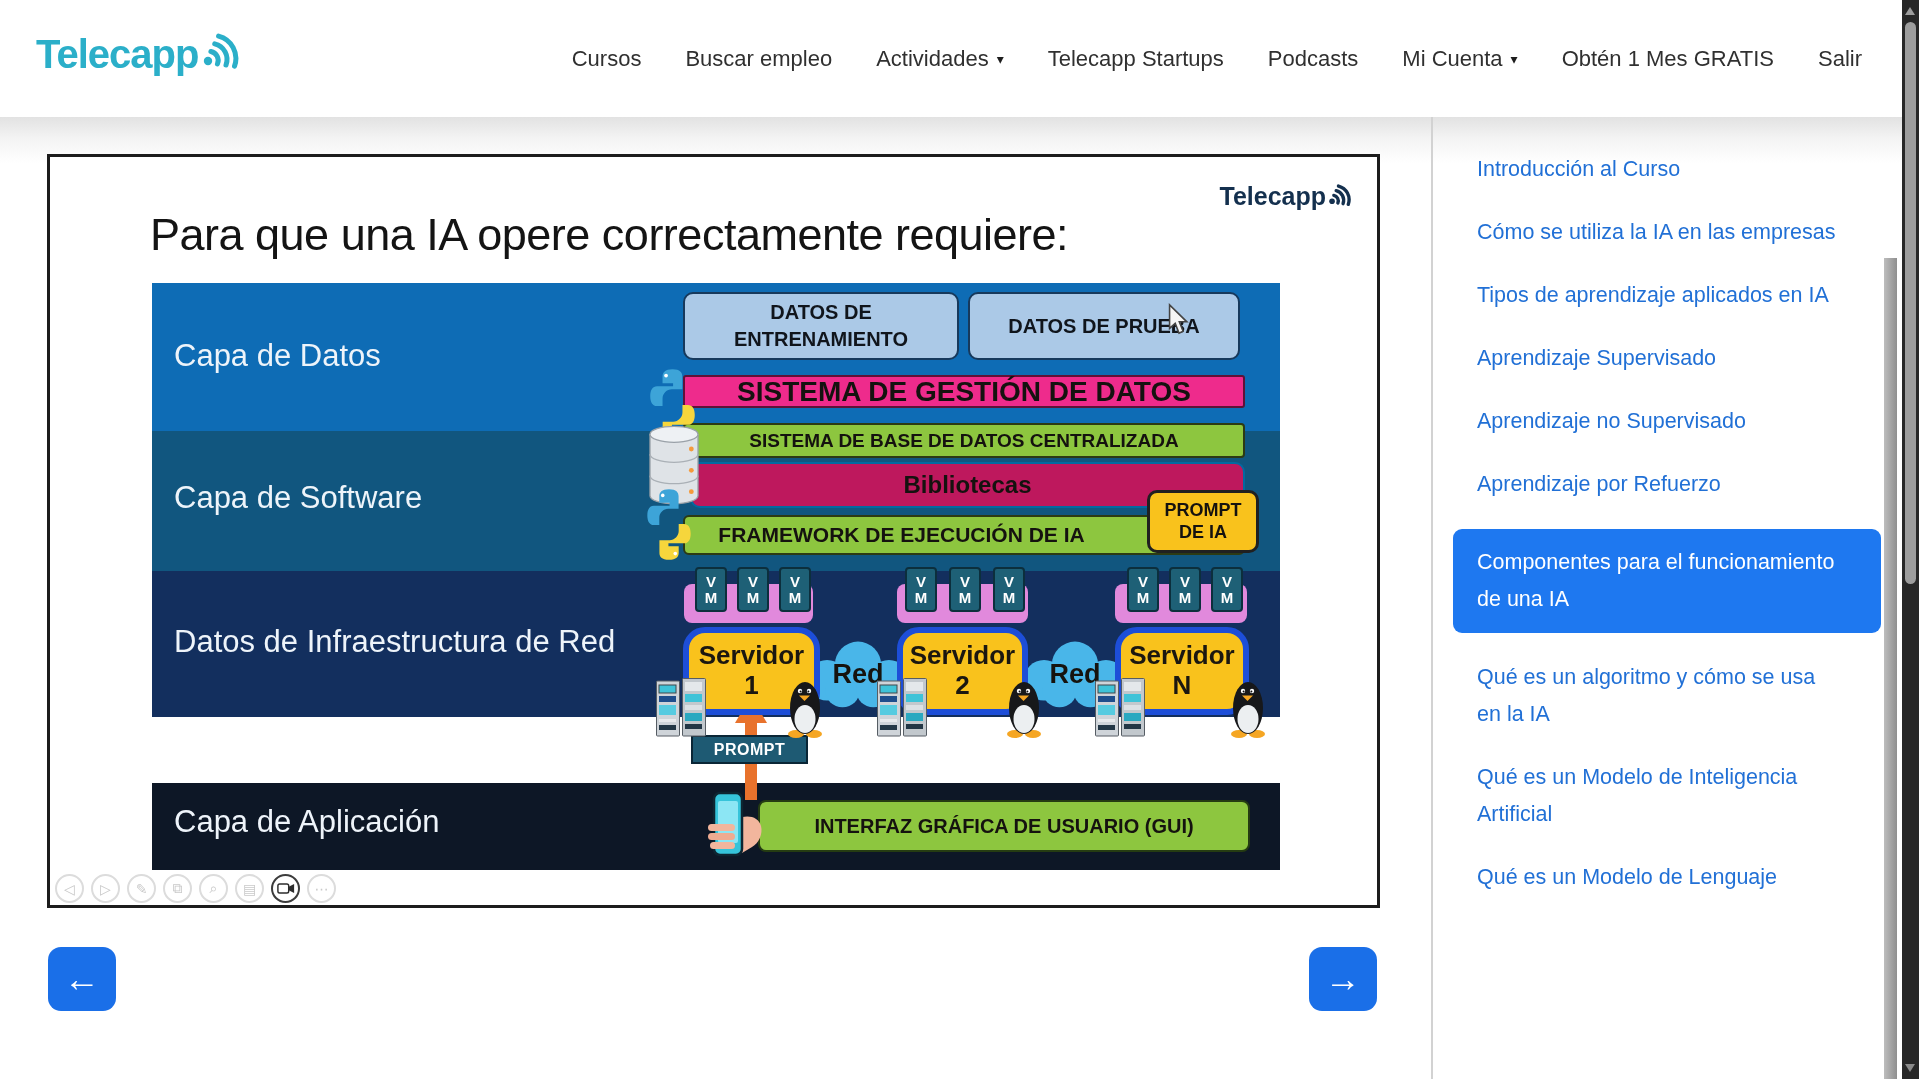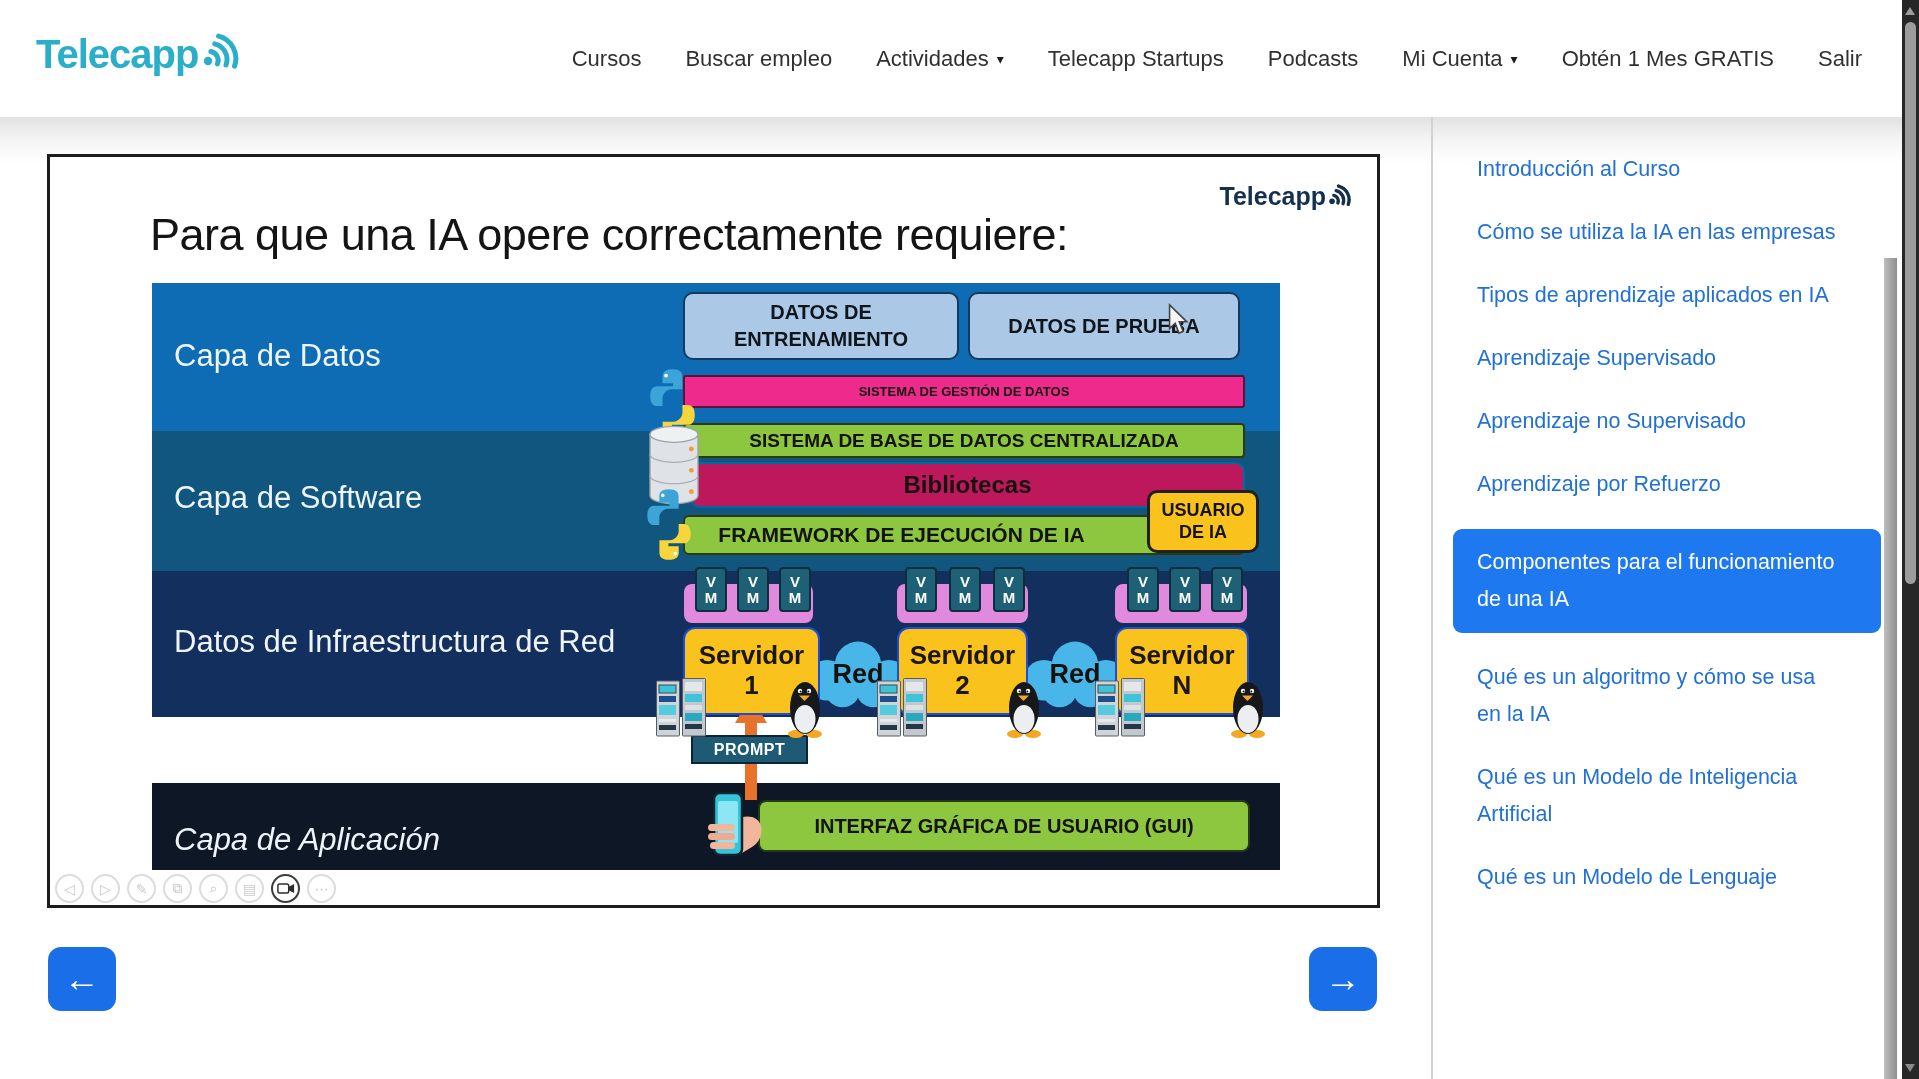--- a/index.html
+++ b/index.html
@@ -31,32 +31,32 @@
   .diagram{position:absolute;left:102px;top:126px;width:1128px;height:587px;}
   .layer{position:absolute;left:0;width:1128px;}
   .layer-datos{top:0;height:148px;background:#0e6cb5;}
   .layer-software{top:148px;height:140px;background:#11567f;}
   .layer-infra{top:288px;height:146px;background:#132f5e;}
   .layer-app{top:500px;height:87px;background:#0d1726;}
   .layer-label{position:absolute;left:22px;color:#eef4fa;font-size:31px;z-index:2;}
   .lbl-datos{top:55px;}
   .lbl-software{top:197px;}
   .lbl-infra{top:341px;}
-  .lbl-app{top:539px;font-style:italic;}
+  .lbl-app{top:521px;}
 
   .data-box{position:absolute;top:9px;height:68px;background:#abc9e7;border:2px solid #17395c;
             border-radius:10px;display:flex;align-items:center;justify-content:center;text-align:center;
             font-weight:700;font-size:20px;color:#10151c;line-height:1.35;box-sizing:border-box;z-index:2;}
   .box-ent{left:531px;width:276px;}
   .box-pru{left:816px;width:272px;}
 
   .bar{position:absolute;display:flex;align-items:center;justify-content:center;font-weight:700;
        color:#15120f;box-sizing:border-box;z-index:2;text-align:center;}
   .bar-gestion{left:531px;top:92px;width:562px;height:33px;background:#ee2b8c;border:2px solid #5e1238;
-               font-size:13px;border-radius:3px;}
+               font-size:28px;border-radius:3px;}
   .bar-base{left:531px;top:140px;width:562px;height:35px;background:#8dc63f;border:2px solid #2c3a14;
             font-size:19px;border-radius:4px;}
   .bar-bib{left:538px;top:179px;width:555px;height:46px;background:#be185d;border:2px solid #0369a1;
            font-size:24px;border-radius:10px;}
   .bar-fw{left:531px;top:232px;width:562px;height:40px;background:#8dc63f;border:2px solid #2c3a14;
           font-size:21px;border-radius:6px;padding-right:125px;}
   .box-modelo{position:absolute;left:995px;top:207px;width:112px;height:63px;background:#f9c21c;
               border:3px solid #202020;border-radius:10px;display:flex;align-items:center;justify-content:center;
               text-align:center;font-weight:700;font-size:18px;color:#15120f;line-height:1.2;z-index:3;box-sizing:border-box;}
 
@@ -66,21 +66,21 @@
 
   .vm-platform{position:absolute;top:301px;height:39px;background:#e189dc;border-radius:8px;z-index:1;}
   .plat-1{left:532px;width:129px;} .plat-2{left:745px;width:131px;} .plat-3{left:963px;width:132px;}
   .vm-tile{position:absolute;top:284px;width:32px;height:45px;background:#1e6076;border:2px solid #0c2f3d;
            border-radius:4px;display:flex;flex-direction:column;align-items:center;justify-content:center;
            color:#fff;font-weight:700;font-size:15px;line-height:1.05;box-sizing:border-box;z-index:2;}
   .t11{left:543px;} .t12{left:585px;} .t13{left:627px;}
   .t21{left:753px;} .t22{left:797px;} .t23{left:841px;}
   .t31{left:975px;} .t32{left:1017px;} .t33{left:1059px;}
 
-  .server{position:absolute;top:344px;height:88px;background:#f9c21c;border:2px solid #1d4ed8;border-radius:12px;
+  .server{position:absolute;top:344px;height:88px;background:#f9c21c;border:6px solid #1d4ed8;border-radius:22px;
           display:flex;flex-direction:column;align-items:center;justify-content:center;font-weight:700;
           font-size:26px;color:#1b1710;line-height:1.15;z-index:3;box-sizing:border-box;}
   .srv-1{left:531px;width:137px;} .srv-2{left:745px;width:131px;} .srv-3{left:963px;width:134px;}
 
   .cloud{position:absolute;top:354px;width:116px;height:74px;z-index:2;}
   .cloud-1{left:648px;} .cloud-2{left:865px;}
   .cloud svg{position:absolute;left:0;top:0;width:100%;height:100%;}
   .cloud-label{position:absolute;left:0;top:0;width:100%;height:100%;display:flex;align-items:center;
                justify-content:center;font-weight:700;font-size:27px;color:#16130e;}
 
@@ -204,21 +204,21 @@
       <div class="layer-label lbl-infra">Datos de Infraestructura de Red</div>
       <div class="layer-label lbl-app">Capa de Aplicación</div>
 
       <div class="data-box box-ent">DATOS DE ENTRENAMIENTO</div>
       <div class="data-box box-pru">DATOS DE PRUEBA</div>
       <div class="bar bar-gestion">SISTEMA DE GESTIÓN DE DATOS</div>
 
       <div class="bar bar-base">SISTEMA DE BASE DE DATOS CENTRALIZADA</div>
       <div class="bar bar-bib">Bibliotecas</div>
       <div class="bar bar-fw">FRAMEWORK DE EJECUCIÓN DE IA</div>
-      <div class="box-modelo">USUARIO DE IA</div>
+      <div class="box-modelo">PROMPT DE IA</div>
 
       <svg class="icon-python1" viewBox="0 0 40 64">
         <path d="M20 1c-6.5 0-8.5 2.8-8.5 6.2V13h9v2.6H6.8C3 15.6 1 18.8 1 24s2 8.4 5.8 8.4h4.7v-6.2c0-4.4 3.6-8 8-8h8.9V7.2C28.4 3.8 26.5 1 20 1z" fill="#3da4d8"></path>
         <circle cx="14.5" cy="6.5" r="1.6" fill="#fff"></circle>
         <path d="M20 63c6.5 0 8.5-2.8 8.5-6.2V51h-9v-2.6h13.7c3.8 0 5.8-3.2 5.8-8.4s-2-8.4-5.8-8.4h-4.7v6.2c0 4.4-3.6 8-8 8h-8.9v11c0 3.4 1.9 6.2 8.4 6.2z" fill="#f6d63c"></path>
         <circle cx="25.5" cy="57.5" r="1.6" fill="#fff"></circle>
       </svg>
       <svg class="icon-db" viewBox="0 0 40 60">
         <path d="M2 7v46c0 3.3 8 6 18 6s18-2.7 18-6V7" fill="#dfe3e7" stroke="#9aa1a8"></path>
         <ellipse cx="20" cy="7" rx="18" ry="6" fill="#eef1f4" stroke="#9aa1a8"></ellipse>

